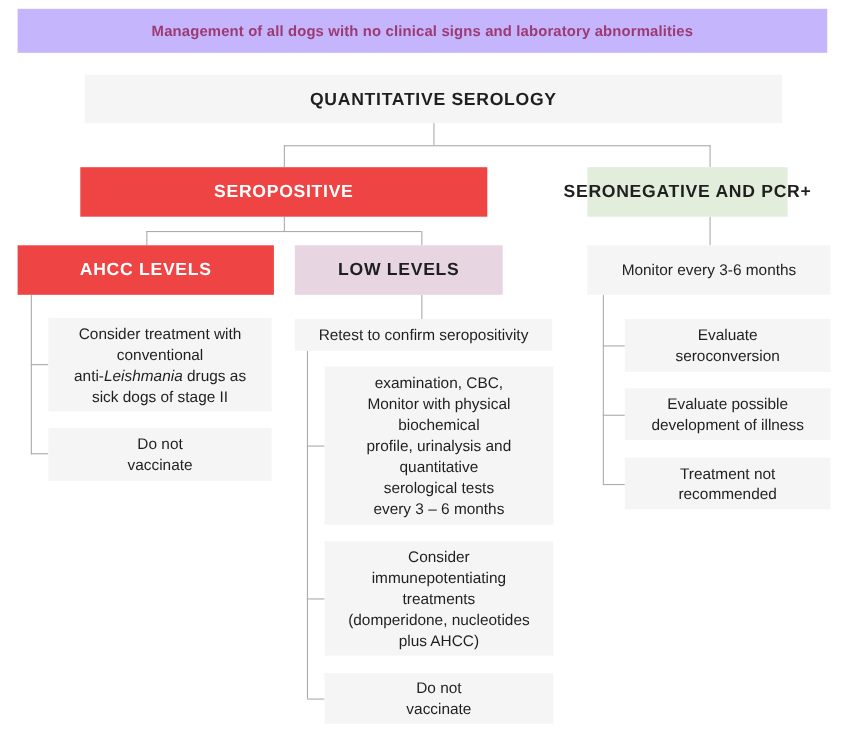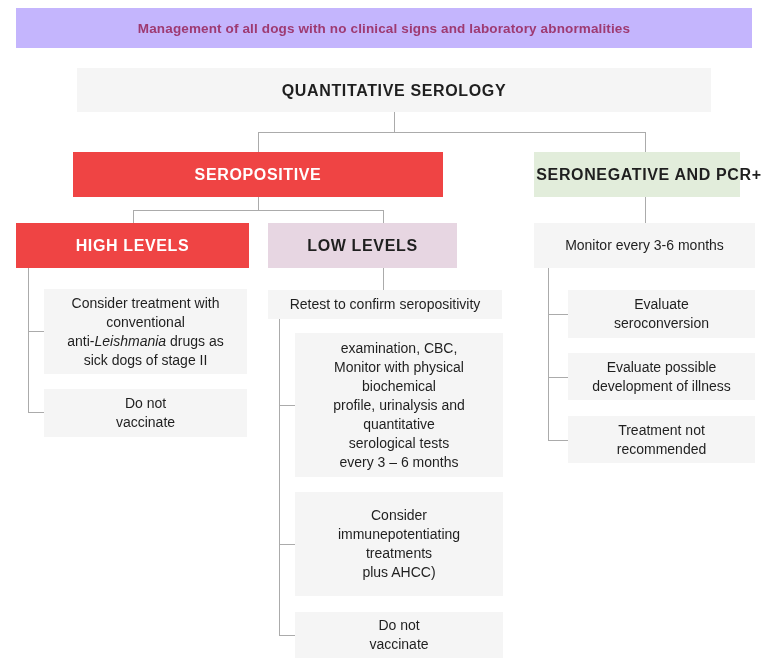--- a/index.html
+++ b/index.html
@@ -58,26 +58,26 @@
     <div class="line">Management of all dogs with no clinical signs and laboratory abnormalities</div>
   </div>
 
   <div class="box hdr" style="left:77px;top:68px;width:634px;height:44px;">
     <div class="line">QUANTITATIVE SEROLOGY</div>
   </div>
 
   <div class="box hdr mauve" style="left:73px;top:152px;width:370px;height:45px;">
     <div class="line">SEROPOSITIVE</div>
   </div>
-  <div class="box hdr green" style="left:534px;top:152px;width:182px;height:45px;padding-left:24px;">
+  <div class="box hdr green" style="left:534px;top:152px;width:182px;height:45px;">
     <div class="line">SERONEGATIVE AND PCR+</div>
   </div>
 
   <div class="box hdr mauve" style="left:16px;top:223px;width:233px;height:45px;">
-    <div class="line">HIGH LEVELS</div>
+    <div class="line">AHCC LEVELS</div>
   </div>
   <div class="box hdr pink" style="left:268px;top:223px;width:189px;height:45px;">
     <div class="line">LOW LEVELS</div>
   </div>
   <div class="box" style="left:534px;top:223px;width:221px;height:45px;">
     <div class="line">Monitor every 3-6 months</div>
   </div>
 
   <div class="box" style="left:44px;top:289px;width:203px;height:85px;">
     <div class="line">Consider treatment with</div>
@@ -99,20 +99,21 @@
     <div class="line">biochemical</div>
     <div class="line">profile, urinalysis and</div>
     <div class="line">quantitative</div>
     <div class="line">serological tests</div>
     <div class="line">every 3 – 6 months</div>
   </div>
   <div class="box" style="left:295px;top:492px;width:208px;height:104px;">
     <div class="line">Consider</div>
     <div class="line">immunepotentiating</div>
     <div class="line">treatments</div>
+    <div class="line">(domperidone, nucleotides</div>
     <div class="line">plus AHCC)</div>
   </div>
   <div class="box" style="left:295px;top:612px;width:208px;height:46px;">
     <div class="line">Do not</div>
     <div class="line">vaccinate</div>
   </div>
 
   <div class="box" style="left:568px;top:290px;width:187px;height:48px;">
     <div class="line">Evaluate</div>
     <div class="line">seroconversion</div>

